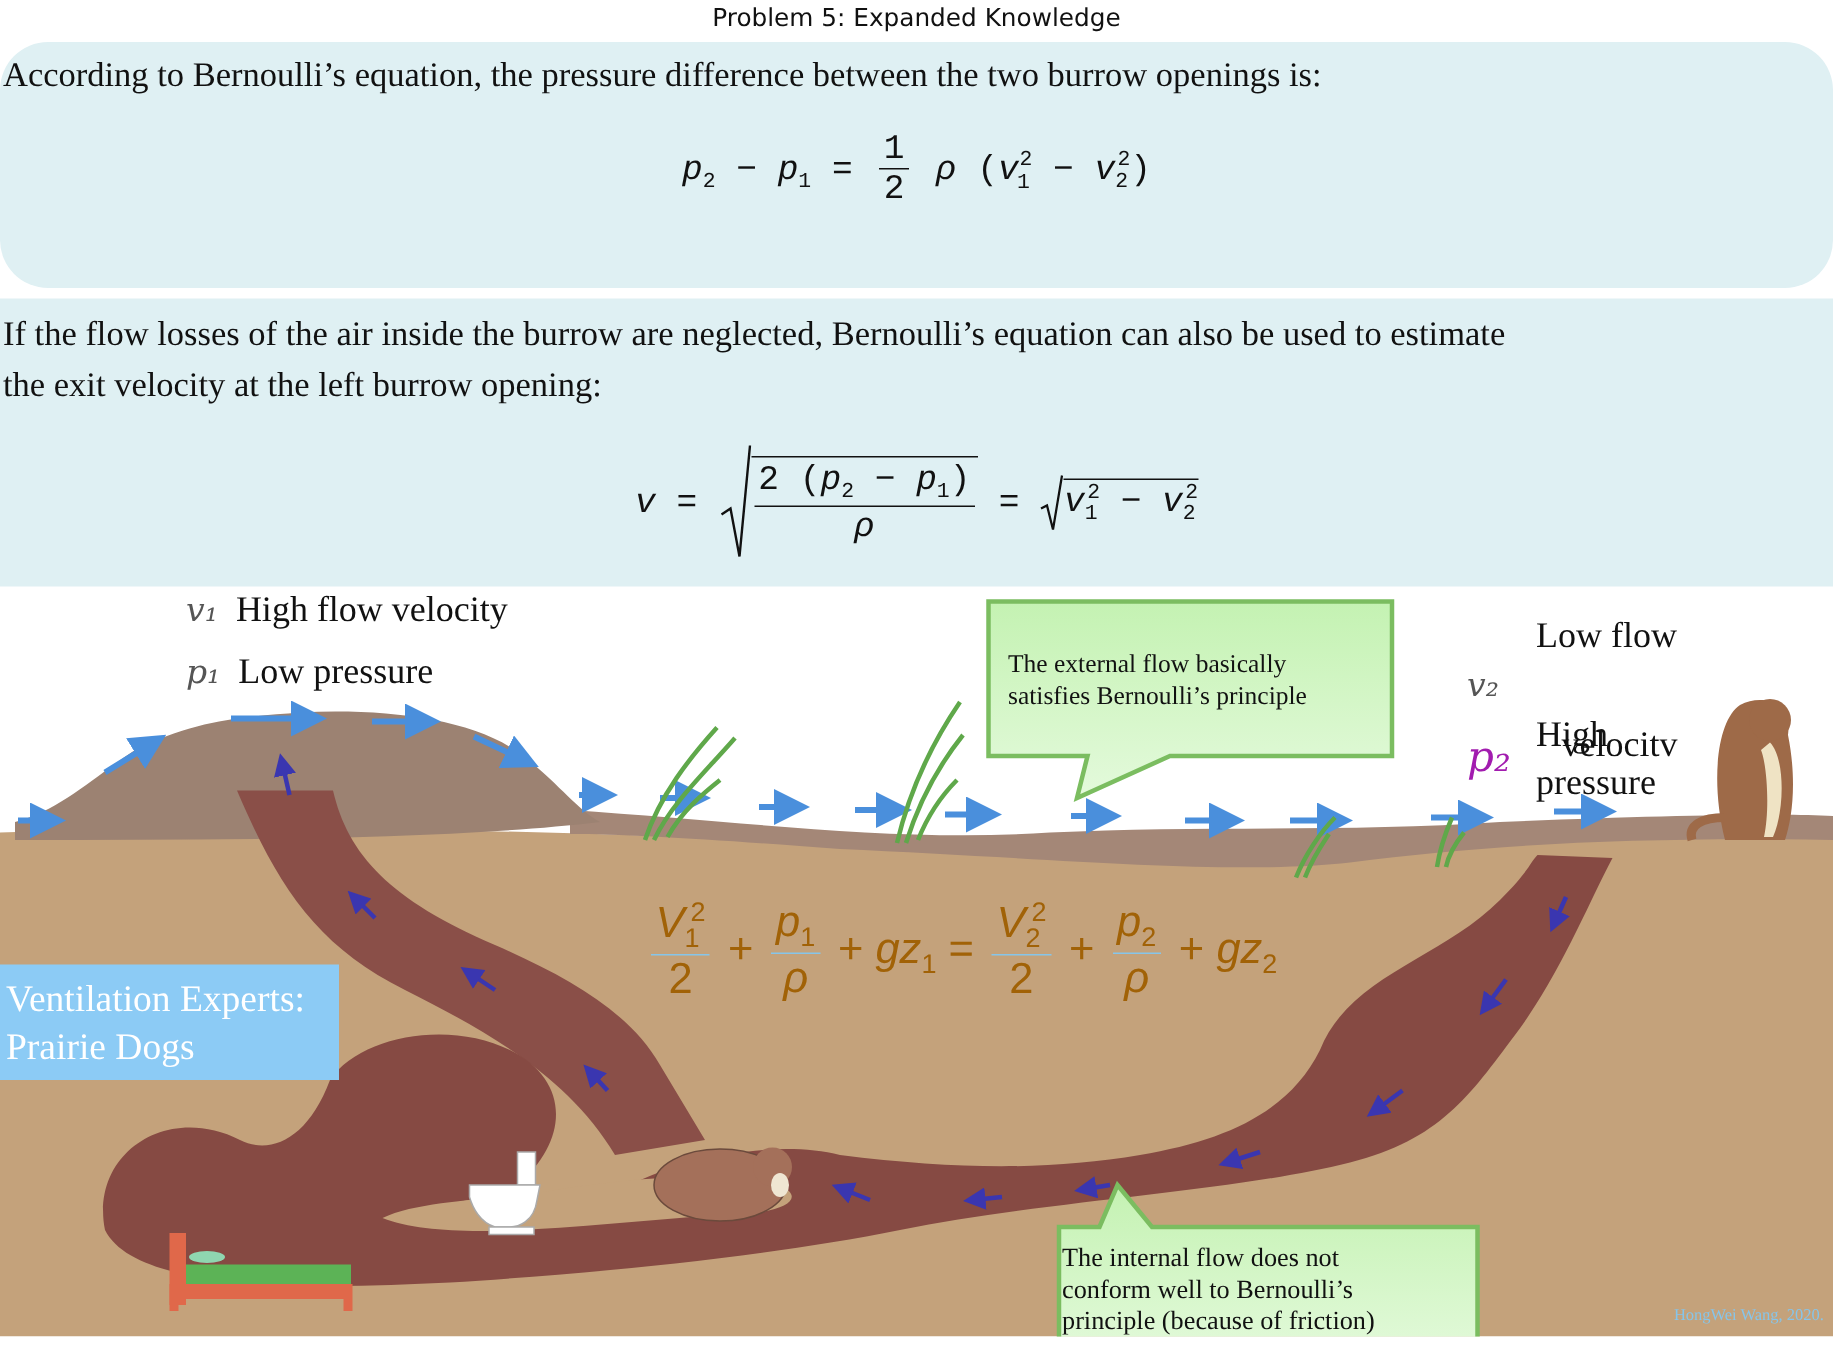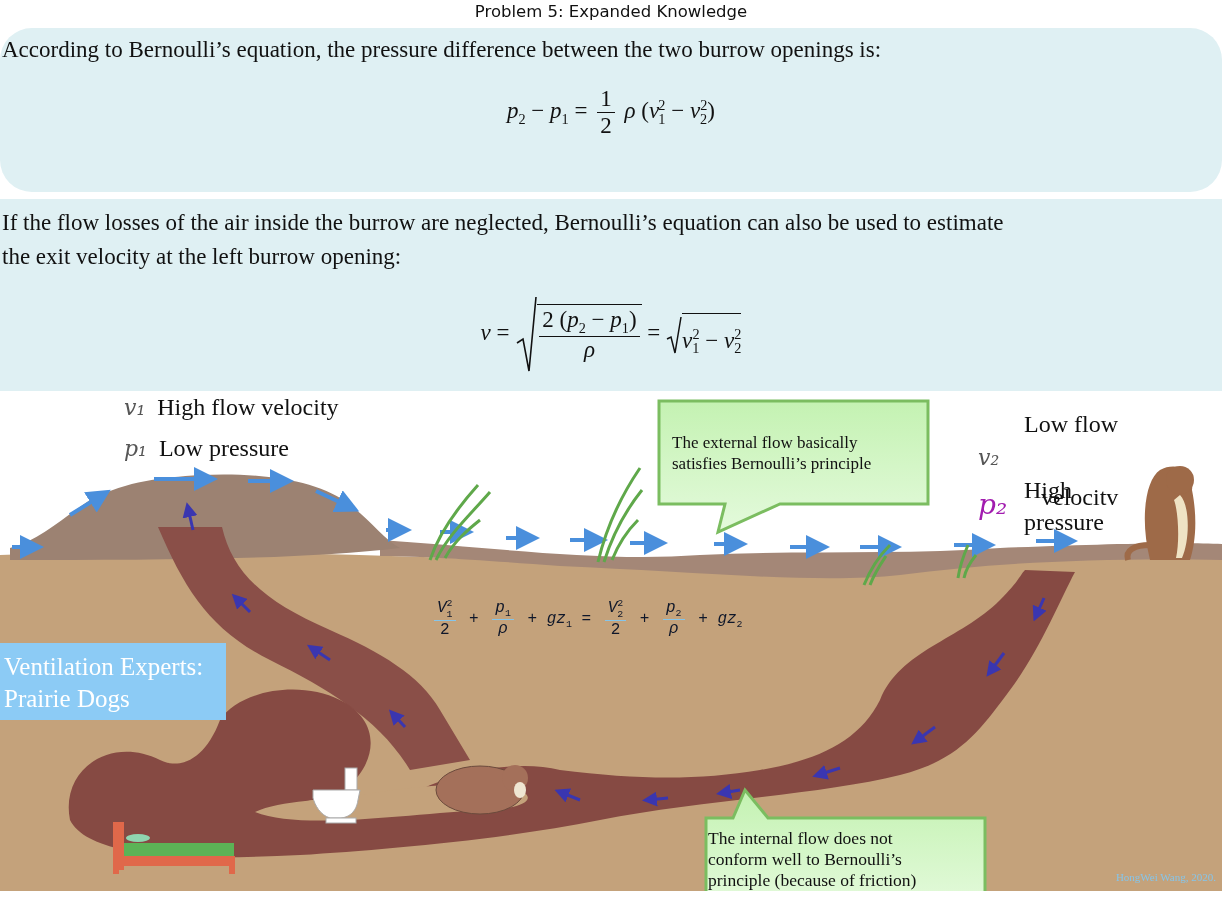--- a/index.html
+++ b/index.html
@@ -2,33 +2,33 @@
 <html><head>
 <meta charset="utf-8">
 <style>
   html, body { margin:0; padding:0; }
   body { width:1222px; height:912px; position:relative; background:#ffffff; overflow:hidden; font-family:"Liberation Serif", serif; }
   .title { position:absolute; left:0; top:0; width:1222px; height:26px; text-align:center; font-family:"DejaVu Sans", sans-serif; font-size:16.5px; line-height:24px; color:#111; }
   .box { position:absolute; left:0; width:1222px; background:#dff0f3; }
   .box1 { top:28px; height:164px;border-radius:32px; }
   .box2 { top:199px; height:192px; }
   .para { position:absolute; left:2px; font-size:23px; line-height:32px; color:#111; white-space:nowrap; }
-  .mathline { position:absolute; left:0; width:1222px; text-align:center; font-family:Liberation Serif, serif; font-size:23px; color:#111; }
+  .mathline { position:absolute; left:0; width:1222px; text-align:center; font-family:Liberation Mono, monospace; font-size:23px; color:#111; }
   .mi { font-style:italic; }
   sub, sup { font-size:62%; }
   .frac { display:inline-block; vertical-align:middle; text-align:center; margin:0 4px; }
   .frac > span { display:block; line-height:1.15; }
   .frac .num { border-bottom:1.6px solid #111; padding:0 3px; }
   .sqrt { display:inline-block; vertical-align:middle; position:relative; }
   .scene { position:absolute; left:0; top:391px; width:1222px; height:500px; }
   .lbl { position:absolute; font-size:24px; color:#111; line-height:28px; }
   .lbl .sym { font-family:"DejaVu Serif", serif; font-style:italic; color:#555; font-size:22px; margin-right:12px; }
   .callout-text { position:absolute; font-size:17px; line-height:21px; color:#111; }
   .vent { position:absolute; left:0; top:643px; width:226px; height:77px; background:#8ccbf5; color:#fff; font-size:25px; line-height:32px; padding:8px 0 0 4px; box-sizing:border-box; }
-  .bern { position:absolute; left:430px; top:598px; font-family:Liberation Mono, monospace; font-size:16px; color:#0f172a; white-space:nowrap; }
+  .bern { position:absolute; left:430px; top:598px; font-family:Liberation Sans, sans-serif; font-size:29px; color:#a16207; white-space:nowrap; }
   .bern .frac .num { border-bottom-color:#86c5ea; }
   .credit { position:absolute; right:6px; top:871px; font-size:11px; color:#86c5ea; }
 </style>
 </head>
 <body>
 
 <div class="title">Problem 5: Expanded Knowledge</div>
 
 <div class="box box1">
   <div class="para" style="top:6px;">According to Bernoulli’s equation, the pressure difference between the two burrow openings is:</div>
@@ -43,21 +43,21 @@
   <div class="para" style="top:42px;">the exit velocity at the left burrow opening:</div>
   <div class="para" style="top:8px;">If the flow losses of the air inside the burrow are neglected, Bernoulli’s equation can also be used to estimate</div>
   <div class="mathline" style="top:96px;">
     <span class="mi">v</span> =
     <span class="sqrt"><svg width="22" height="80" style="vertical-align:middle">
           <polyline points="2,48 8,44 14,76 21,2" fill="none" stroke="#111" stroke-width="1.6"></polyline>
         </svg><span style="display:inline-block;border-top:1.6px solid #111;vertical-align:middle;margin-top:-2px;padding-top:2px;"><span class="frac" style="margin:0 2px"><span class="num">2 (<span class="mi">p</span><sub>2</sub> − <span class="mi">p</span><sub>1</sub>)</span><span class="mi">ρ</span></span></span></span>
     =
     <span class="sqrt"><svg width="16" height="40" style="vertical-align:middle">
           <polyline points="1,24 5,22 9,38 15,2" fill="none" stroke="#111" stroke-width="1.5"></polyline>
-        </svg><span style="display:inline-block;border-top:1.5px solid #111;vertical-align:middle;padding-top:12px;"><span class="mi">v</span><sub>1</sub><sup style="margin-left:-7px">2</sup> − <span class="mi">v</span><sub>2</sub><sup style="margin-left:-7px">2</sup></span></span>
+        </svg><span style="display:inline-block;border-top:1.5px solid #111;vertical-align:middle;padding-top:1px;"><span class="mi">v</span><sub>1</sub><sup style="margin-left:-7px">2</sup> − <span class="mi">v</span><sub>2</sub><sup style="margin-left:-7px">2</sup></span></span>
   </div>
 </div>
 
 <svg class="scene" viewBox="0 391 1222 500" width="1222" height="500">
   <defs>
     <marker id="ah-blue" markerWidth="6" markerHeight="6" refX="4" refY="3" orient="auto">
         <path d="M0,0 L6,3 L0,6 z" fill="#4a8fdc"></path>
       </marker>
     <marker id="ah-navy" markerWidth="5" markerHeight="5" refX="3" refY="2.5" orient="auto">
         <path d="M0,0 L5,2.5 L0,5 z" fill="#3a36b0"></path>

